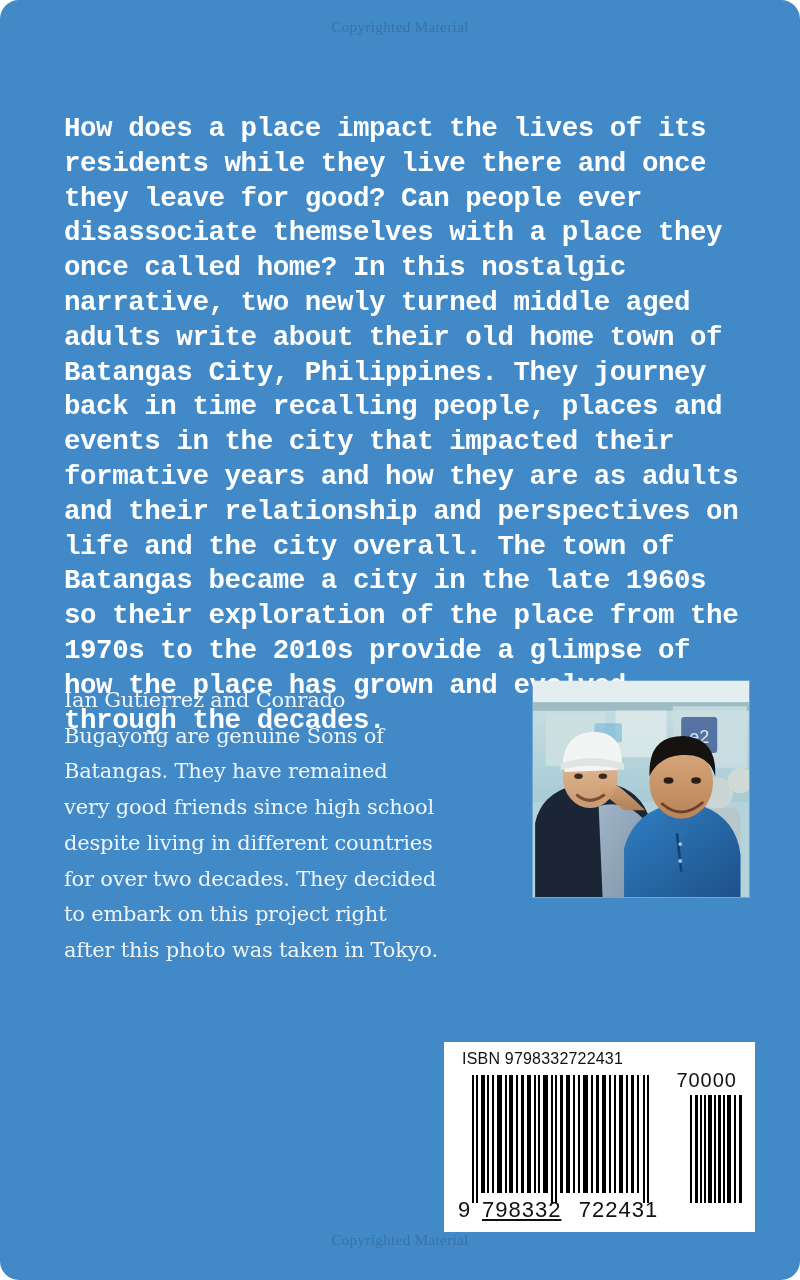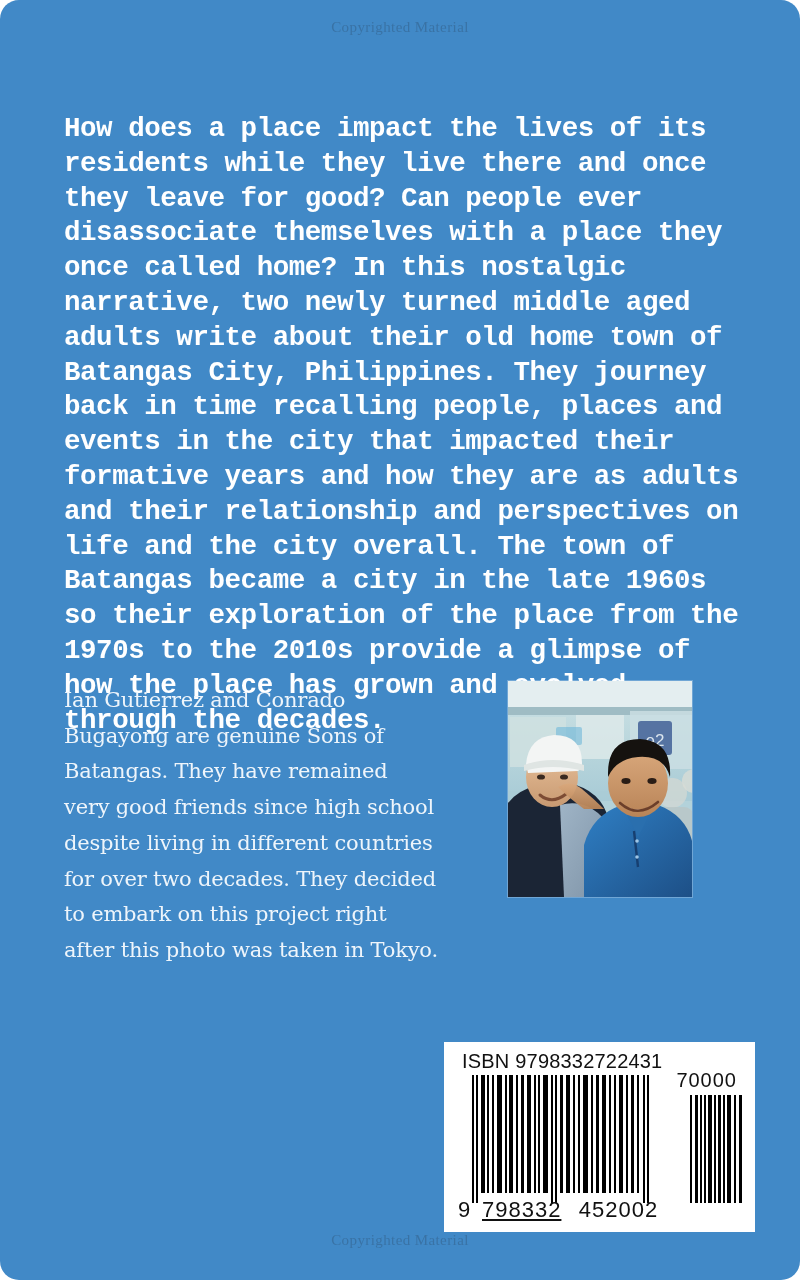--- a/index.html
+++ b/index.html
@@ -63,23 +63,23 @@
     font-family: "DejaVu Serif", "Liberation Serif", serif;
     font-weight: normal;
     font-size: 21px;
     line-height: 35.7px;
     letter-spacing: -0.2px;
   }
 
   
   #author-photo {
     position: absolute;
-    left: 508px;
+    left: 533px;
     top: 681px;
-    width: 184px;
+    width: 216px;
     height: 216px;
     overflow: hidden;
     background: #9fc9d8;
     box-shadow: 0 0 0 1px rgba(255,255,255,0.25);
   }
   #author-photo svg { display: block; width: 100%; height: 100%; }
 
   
   #barcode-panel {
     position: absolute;
@@ -88,21 +88,21 @@
     width: 311px;
     height: 190px;
     background: #ffffff;
     box-sizing: border-box;
   }
   #isbn-text {
     position: absolute;
     left: 18px;
     top: 8px;
     font-family: "Liberation Sans", sans-serif;
-    font-size: 20px;
+    font-size: 16px;
     letter-spacing: 0.2px;
     color: #111111;
     white-space: nowrap;
   }
   #addon-text {
     position: absolute;
     right: 18px;
     top: 27px;
     font-family: "Liberation Sans", sans-serif;
     font-size: 20px;
@@ -285,19 +285,19 @@
             <rect x="38" y="0" width="4" height="108"></rect>
           <rect x="45" y="0" width="2" height="108"></rect>
             <rect x="50" y="0" width="3" height="108"></rect>
         </g>
       </svg>
     </div>
 
     <div id="barcode-digits">
       <span id="digit-lead">9</span>
       <span id="digit-left">798332</span>
-      <span id="digit-right">452002</span>
+      <span id="digit-right">722431</span>
     </div>
   </div>
 
   <div class="watermark" id="watermark-bottom">Copyrighted Material</div>
 
 </div>
 
 </body></html>

